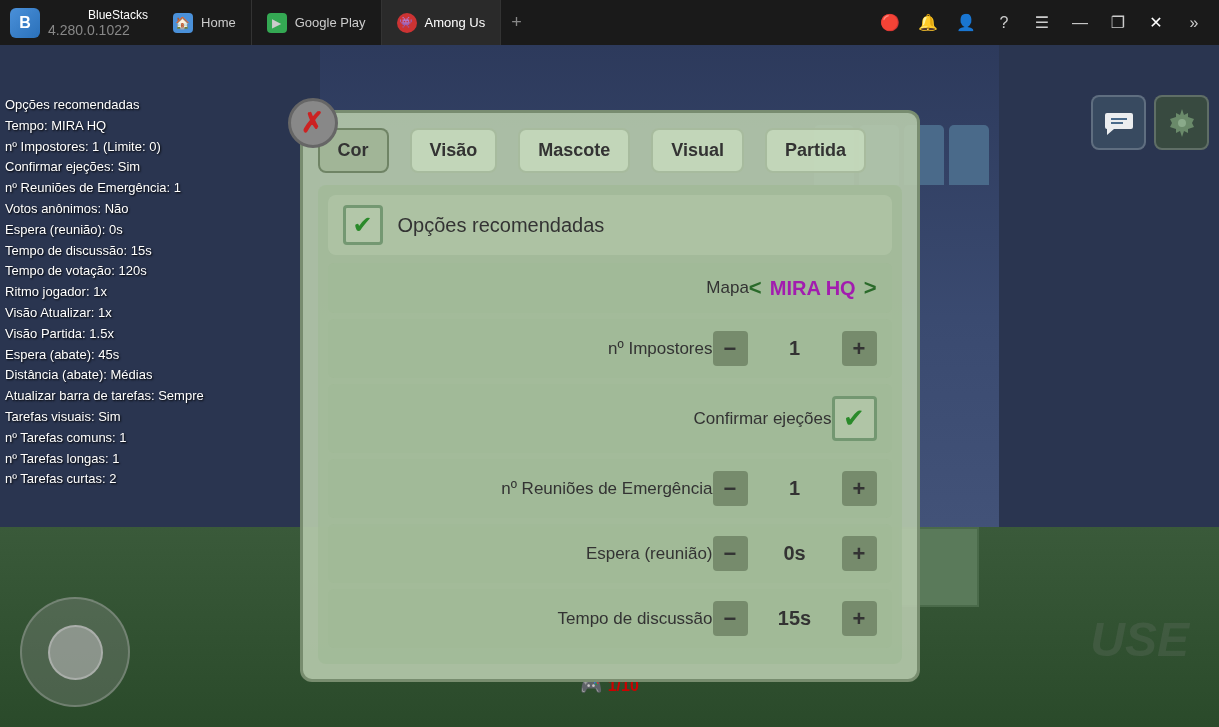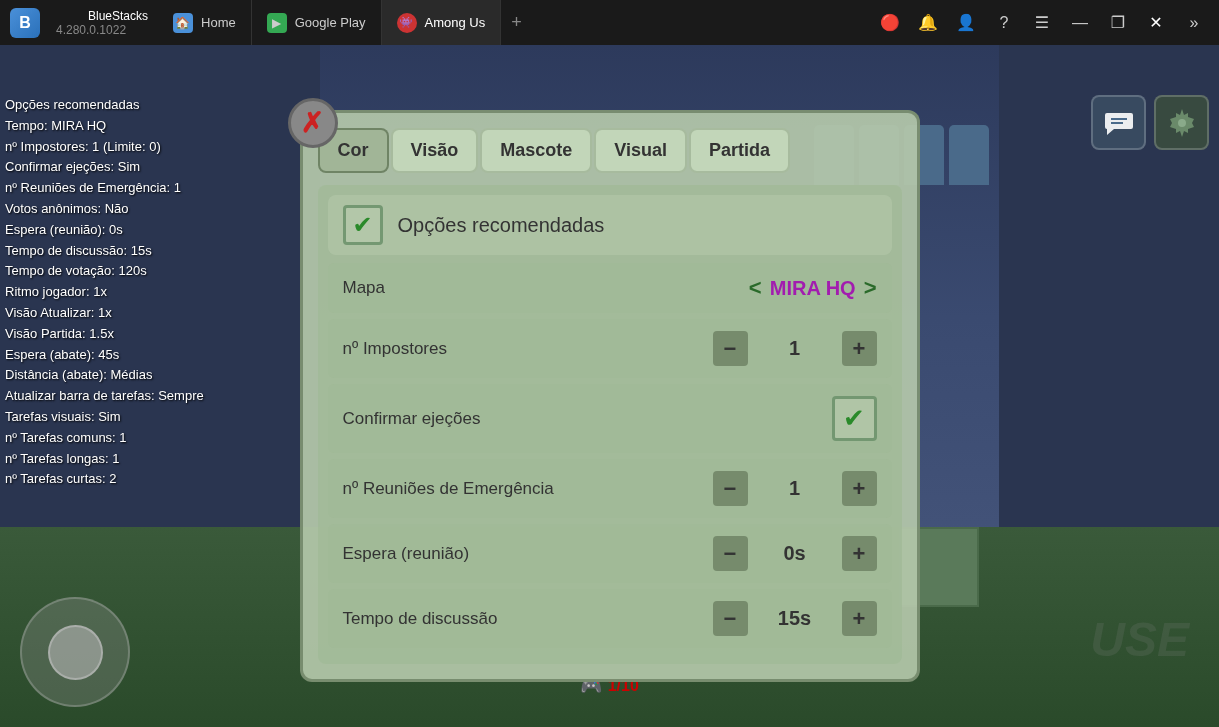--- a/index.html
+++ b/index.html
@@ -179,22 +179,21 @@
       flex-direction: column;
     }
     .bs-name {
       color: white;
       font-size: 12px;
       font-weight: normal;
       margin-left: 40px;
     }
     .bs-version {
       color: #888;
-      font-size: 12px;
-      margin-left: 8px;
+      font-size: 14px;
     }
 
     .tab {
       height: 45px;
       display: flex;
       align-items: center;
       padding: 0 15px;
       gap: 8px;
       color: #ccc;
       font-size: 13px;
@@ -294,21 +293,21 @@
     .close-x {
       color: #cc2222;
       font-size: 28px;
       font-weight: bold;
       line-height: 1;
     }
 
     
     .modal-tabs {
       display: flex;
-      gap: 2px;
+      gap: 21px;
       margin-bottom: 12px;
     }
     .modal-tab {
       padding: 10px 18px;
       background: rgba(200,220,190,0.8);
       border-radius: 8px;
       font-size: 18px;
       font-weight: bold;
       color: #333;
       cursor: pointer;
@@ -360,20 +359,21 @@
       align-items: center;
       background: rgba(160,185,150,0.5);
       border-radius: 6px;
       padding: 12px 15px;
       margin-bottom: 6px;
     }
     .setting-label {
       flex: 1;
       font-size: 17px;
       color: #333;
+      text-align: right;
     }
     .setting-control {
       display: flex;
       align-items: center;
       gap: 12px;
     }
     .ctrl-btn {
       width: 35px;
       height: 35px;
       background: rgba(100,120,90,0.7);

